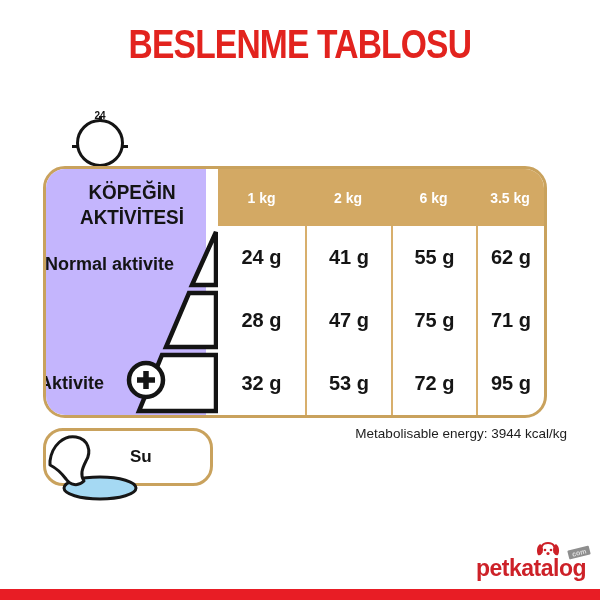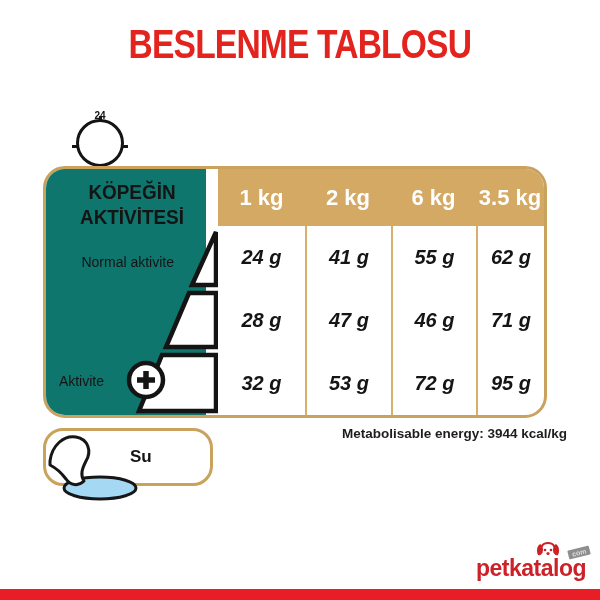--- a/index.html
+++ b/index.html
@@ -19,42 +19,42 @@
   .clock-num{font-size:10px;font-weight:800;color:#141414;line-height:14px;margin-top:4px;}
   .clock-unit{font-size:12px;font-weight:800;color:#141414;line-height:10px;letter-spacing:0;margin-top:48px;}
   .tick{position:absolute;background:#141414;}
   .tick-top{left:calc(50% - 1.5px);top:-3px;width:3px;height:11px;}
   .tick-left{left:-4px;top:26px;width:11px;height:3px;}
   .tick-right{right:-4px;top:26px;width:11px;height:3px;}
 
   
   .ftable{position:absolute;left:43px;top:166px;width:504px;height:252px;box-sizing:border-box;
           border:3px solid #c9a25d;border-radius:22px;background:#fff;overflow:hidden;}
-  .activity-col{position:absolute;left:0;top:0;width:160px;height:100%;background:#0f766e;}
+  .activity-col{position:absolute;left:0;top:0;width:160px;height:100%;background:#c4b5fd;}
   .activity-title{position:absolute;top:10px;left:0;width:172px;text-align:center;
                   font-size:21px;font-weight:800;color:#141414;line-height:25px;
                   transform:scaleX(.9);transform-origin:center;}
-  .row-label{position:absolute;font-size:14px;font-weight:400;color:#141414;white-space:nowrap;}
+  .row-label{position:absolute;font-size:18px;font-weight:700;color:#141414;white-space:nowrap;}
   .label-normal{right:32px;top:85px;}
   .label-active{right:102px;top:204px;}
   .tri-svg{position:absolute;left:60px;top:58px;}
 
   .weight-header{position:absolute;left:172px;top:0;right:0;height:57px;background:#d3a964;
                  display:grid;grid-template-columns:87px 86px 85px 1fr;align-items:center;}
-  .weight-header .wh{color:#fff;font-size:22px;font-weight:700;text-align:center;}
+  .weight-header .wh{color:#fff;font-size:14px;font-weight:700;text-align:center;}
 
   .data-grid{position:absolute;left:172px;top:57px;right:0;bottom:0;
              display:grid;grid-template-columns:87px 86px 85px 1fr;
              grid-template-rows:1fr 1fr 1fr;}
   .cell{display:flex;align-items:center;justify-content:center;
-        font-size:20px;font-weight:700;color:#151515;font-style:italic;}
+        font-size:20px;font-weight:700;color:#151515;}
   .cell.sep{border-left:2px solid #d8af6c;}
 
   
-  .energy{position:absolute;top:426px;right:33px;font-size:13.5px;font-weight:700;color:#1d1d1d;}
+  .energy{position:absolute;top:426px;right:33px;font-size:13.5px;font-weight:400;color:#1d1d1d;}
 
   
   .water-box{position:absolute;left:43px;top:428px;width:170px;height:58px;box-sizing:border-box;
              border:3px solid #c9a25d;border-radius:20px;background:#fff;}
   .water-label{position:absolute;left:84px;top:0;height:100%;display:flex;align-items:center;
                font-size:17px;font-weight:700;color:#141414;}
   .water-illust{position:absolute;left:2px;top:0px;}
 
   
   .logo{position:absolute;right:14px;top:556px;}
@@ -114,21 +114,21 @@
     </div>
 
     <div class="data-grid">
       <div class="cell">24 g</div>
       <div class="cell sep">41 g</div>
       <div class="cell sep">55 g</div>
       <div class="cell sep">62 g</div>
 
       <div class="cell">28 g</div>
       <div class="cell sep">47 g</div>
-      <div class="cell sep">46 g</div>
+      <div class="cell sep">75 g</div>
       <div class="cell sep">71 g</div>
 
       <div class="cell">32 g</div>
       <div class="cell sep">53 g</div>
       <div class="cell sep">72 g</div>
       <div class="cell sep">95 g</div>
     </div>
   </div>
 
   <div class="energy">Metabolisable energy: 3944 kcal/kg</div>

